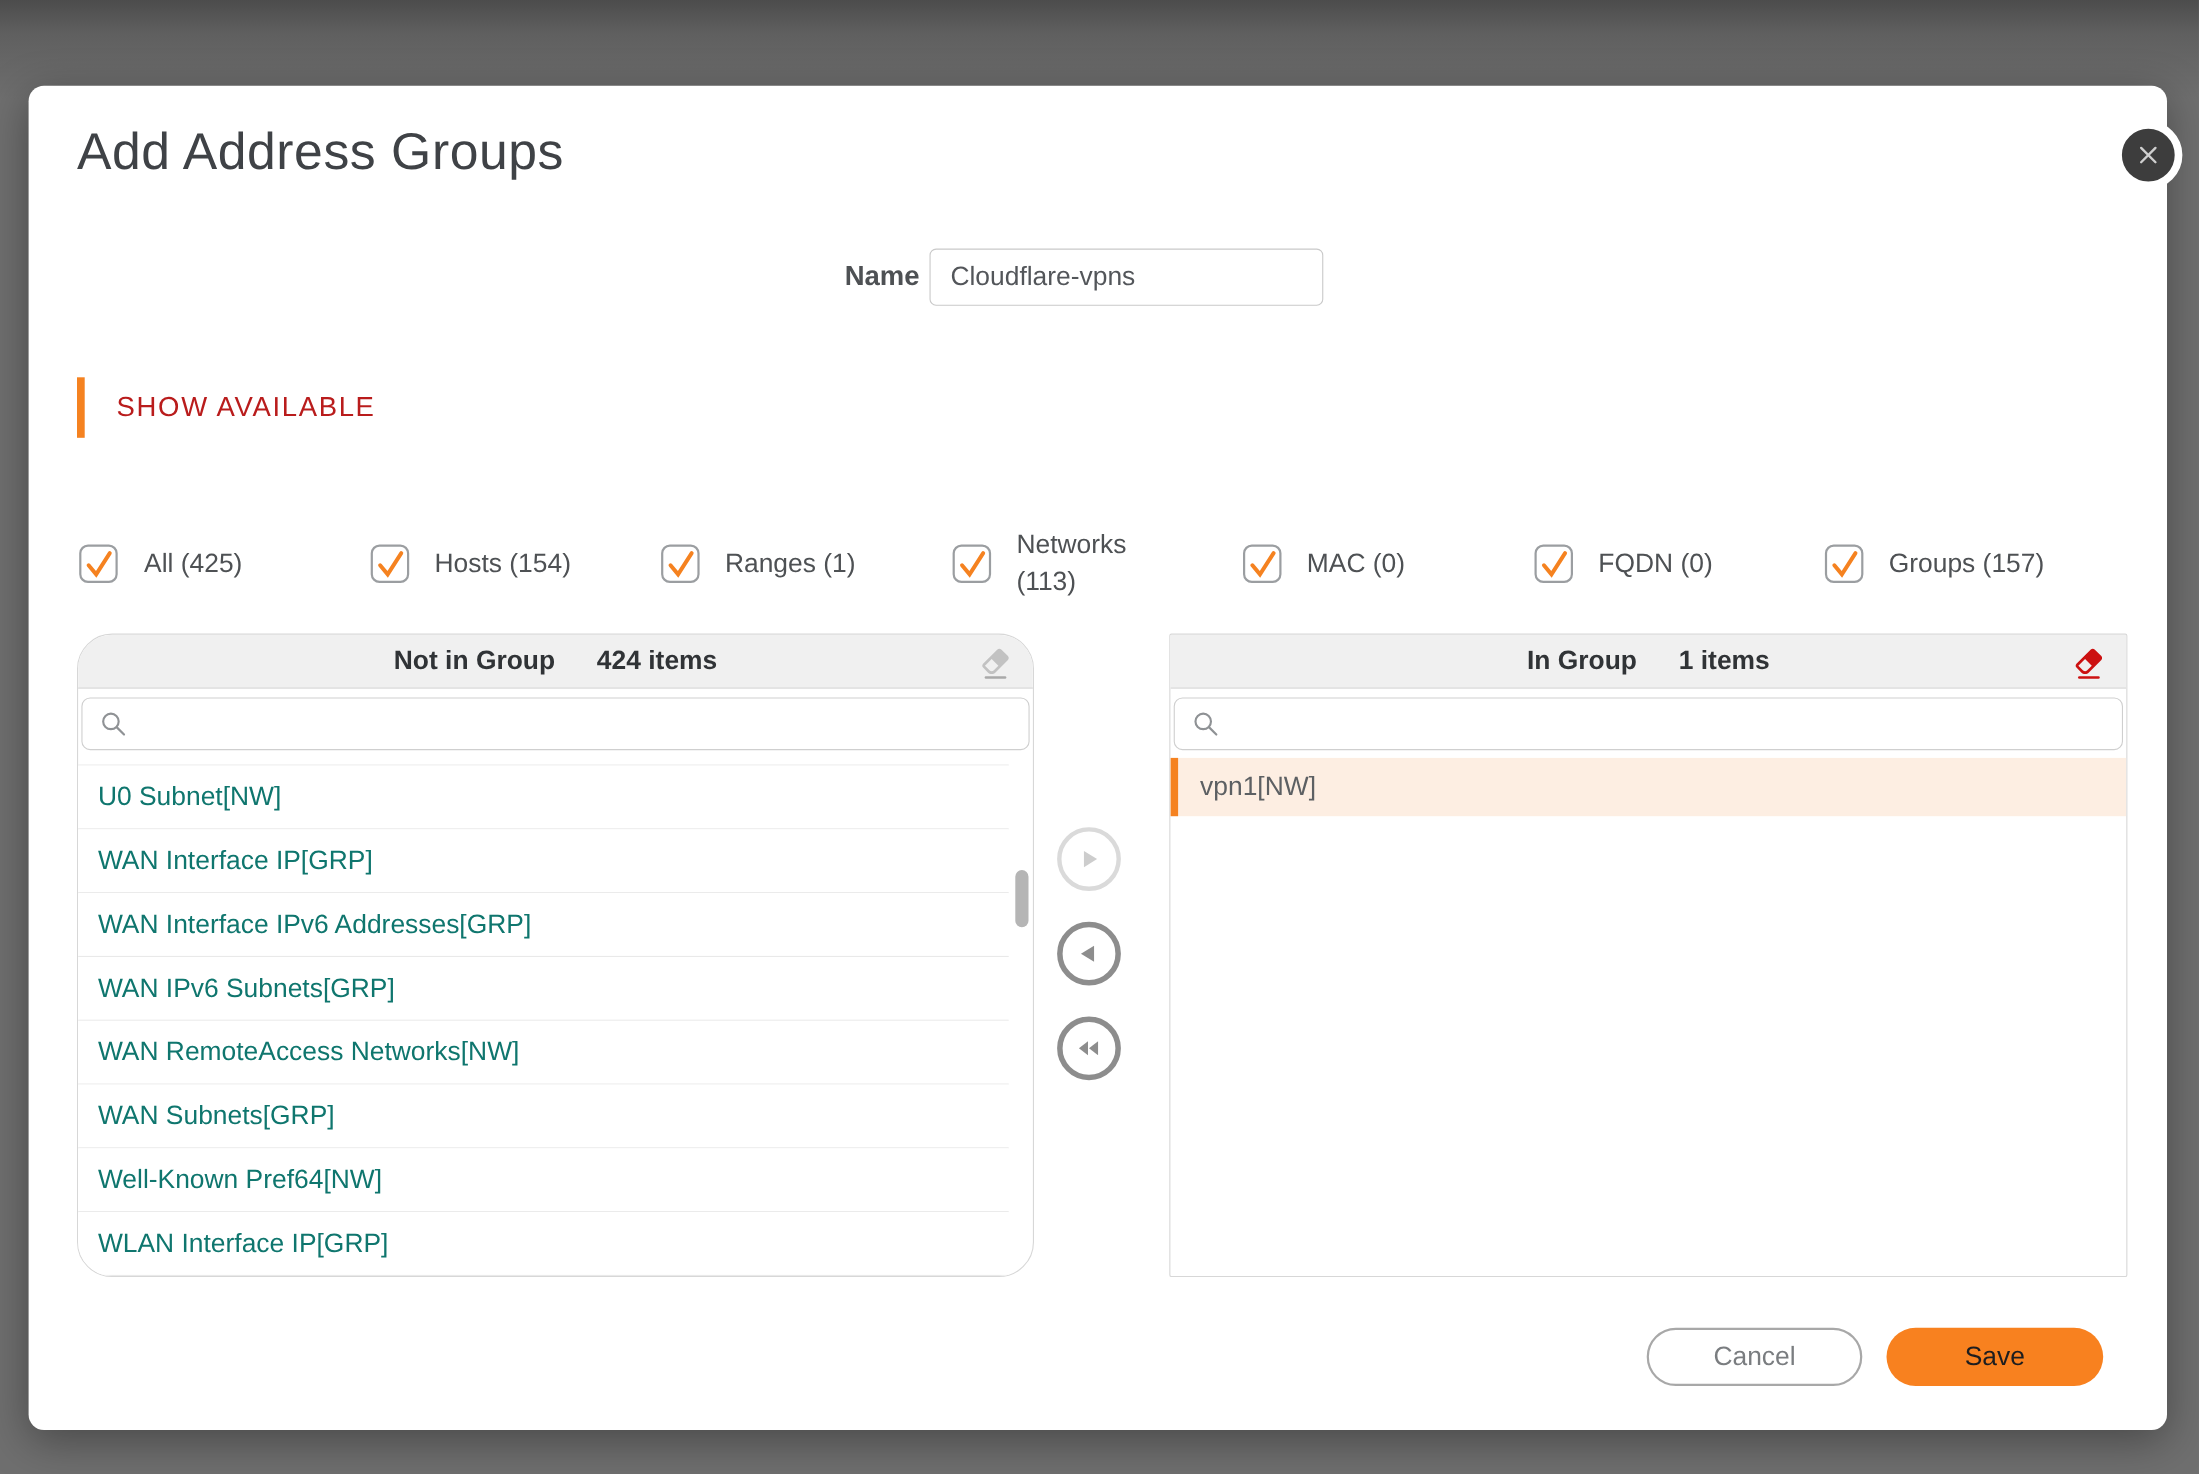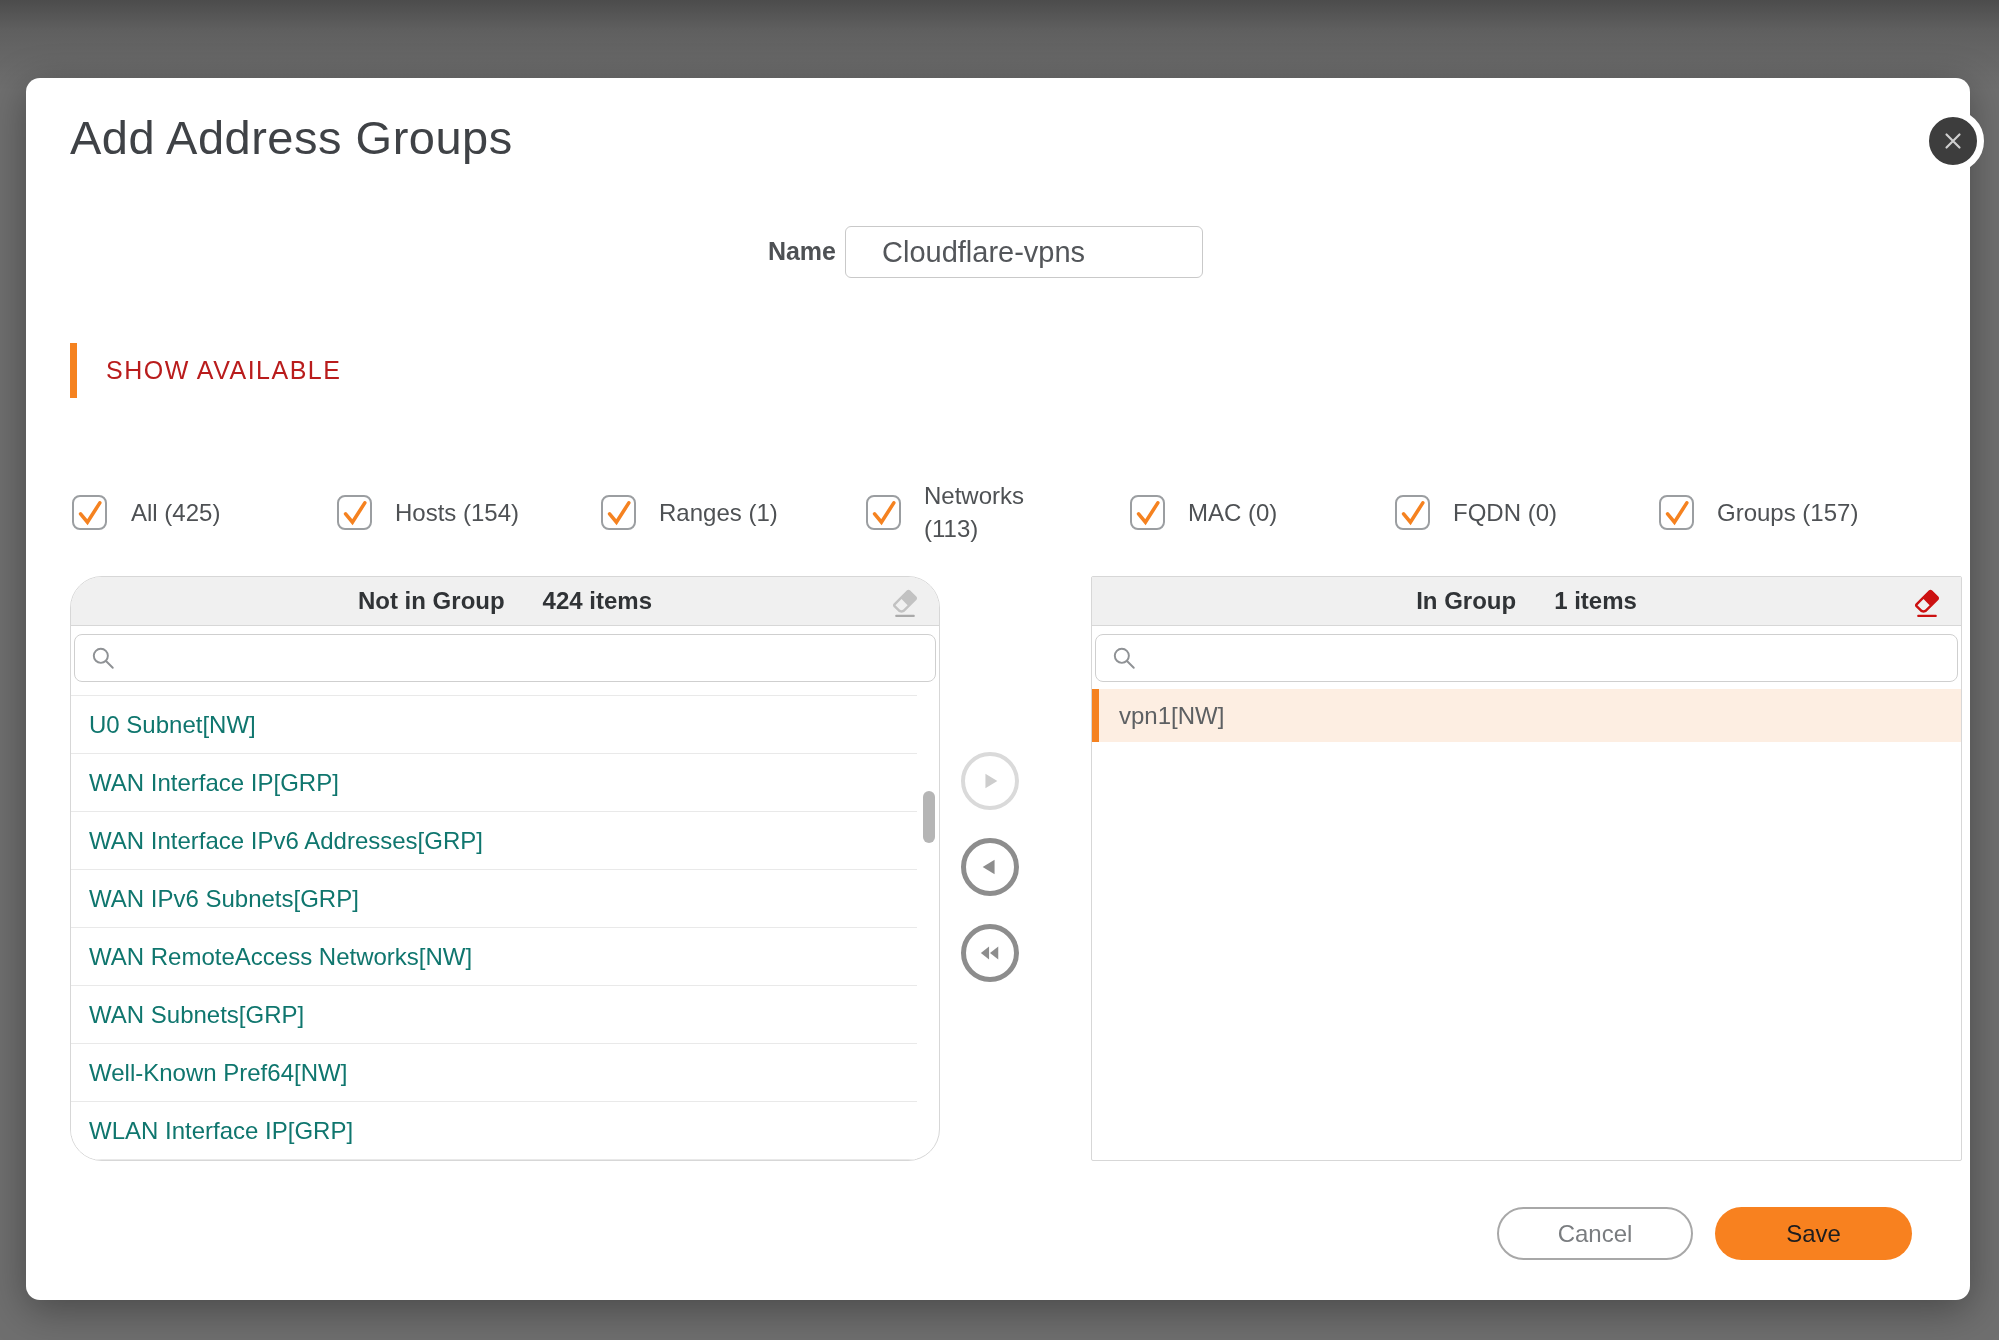--- a/index.html
+++ b/index.html
@@ -28,22 +28,22 @@
   }
 
   
   .name-row { position:absolute; left:0; top:148px; width:100%; height:52px; }
   .name-label {
     position:absolute; left:650px; top:11px; width:160px; text-align:right;
     font-size:25px; font-weight:700; color:#4e5154;
   }
   .name-input {
     position:absolute; left:819px; top:0; width:358px; height:52px;
-    border:1px solid #c9c9c9; border-radius:6px; padding:0 36px;
-    font-size:29px; color:#53565a; font-family:inherit; background:#fff; outline:none;
+    border:1px solid #c9c9c9; border-radius:6px; padding:0 18px;
+    font-size:24px; color:#53565a; font-family:inherit; background:#fff; outline:none;
   }
 
   
   .section-head { position:absolute; left:44px; top:265px; height:55px; display:flex; align-items:center; }
   .section-bar { width:7px; height:55px; background:#f58220; margin-right:29px; }
   .section-text { font-size:25px; color:#b91c1c; letter-spacing:1.5px; }
 
   
   .filters { position:absolute; top:398px; left:0; width:100%; height:72px; }
   .filter-item { position:absolute; display:flex; align-items:center; gap:23px; height:72px; cursor:pointer; }
@@ -62,21 +62,21 @@
   .checkbox svg { overflow:visible; }
   .filter-label { font-size:24px; color:#4e5154; line-height:33px; }
   .filter-item:nth-of-type(4) .filter-label { width:122px; }
 
   
   .panel {
     position:absolute; top:498px; height:585px;
     border:1px solid #d7d7d7; background:#fff; border-radius:2px; overflow:hidden;
   }
   .panel-left  { left:44px;  width:870px;border-radius:32px; }
-  .panel-right { left:1065px; width:871px; }
+  .panel-right { left:1037px; width:871px; }
   .panel-header {
     position:relative; height:49px; background:#f0f0f0; border-bottom:1px solid #d7d7d7;
     display:flex; align-items:center; justify-content:center; gap:38px;
   }
   .panel-header .ph-title, .panel-header .ph-count {
     font-size:24px; font-weight:700; color:#303336;
   }
   .eraser-btn {
     position:absolute; right:16px; top:7px; width:36px; height:36px; cursor:pointer;
     display:flex; align-items:center; justify-content:center;

